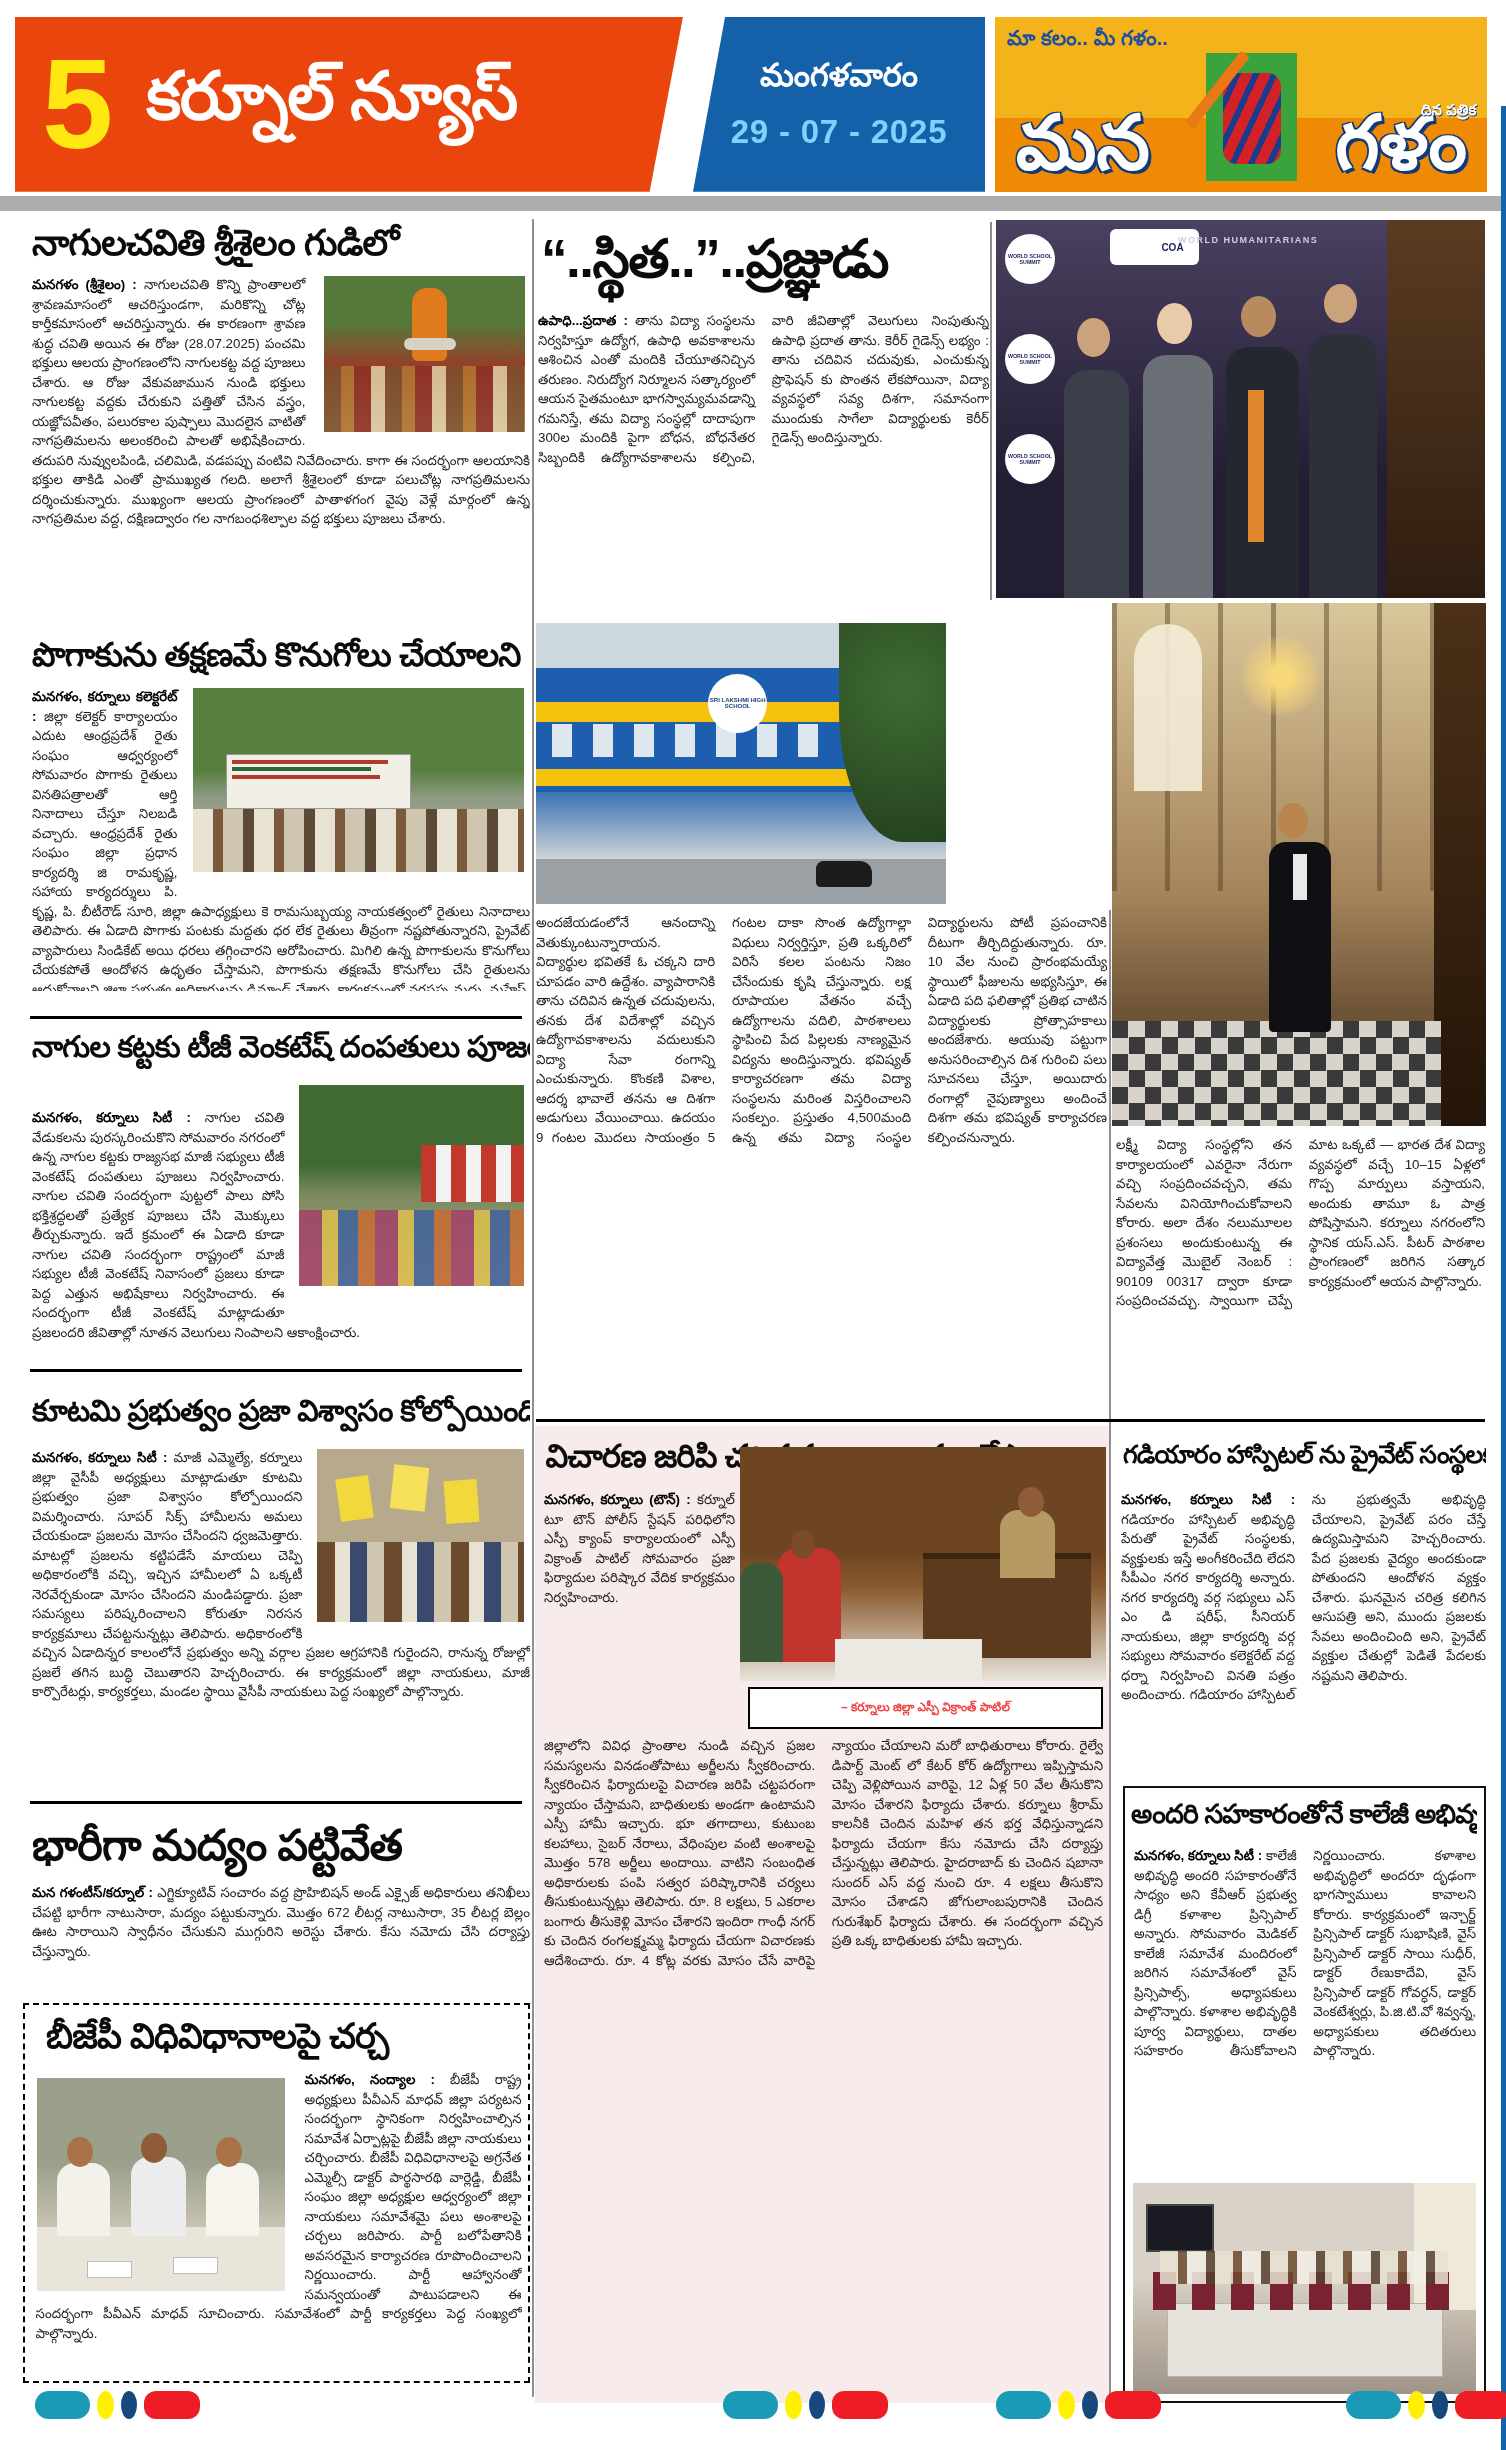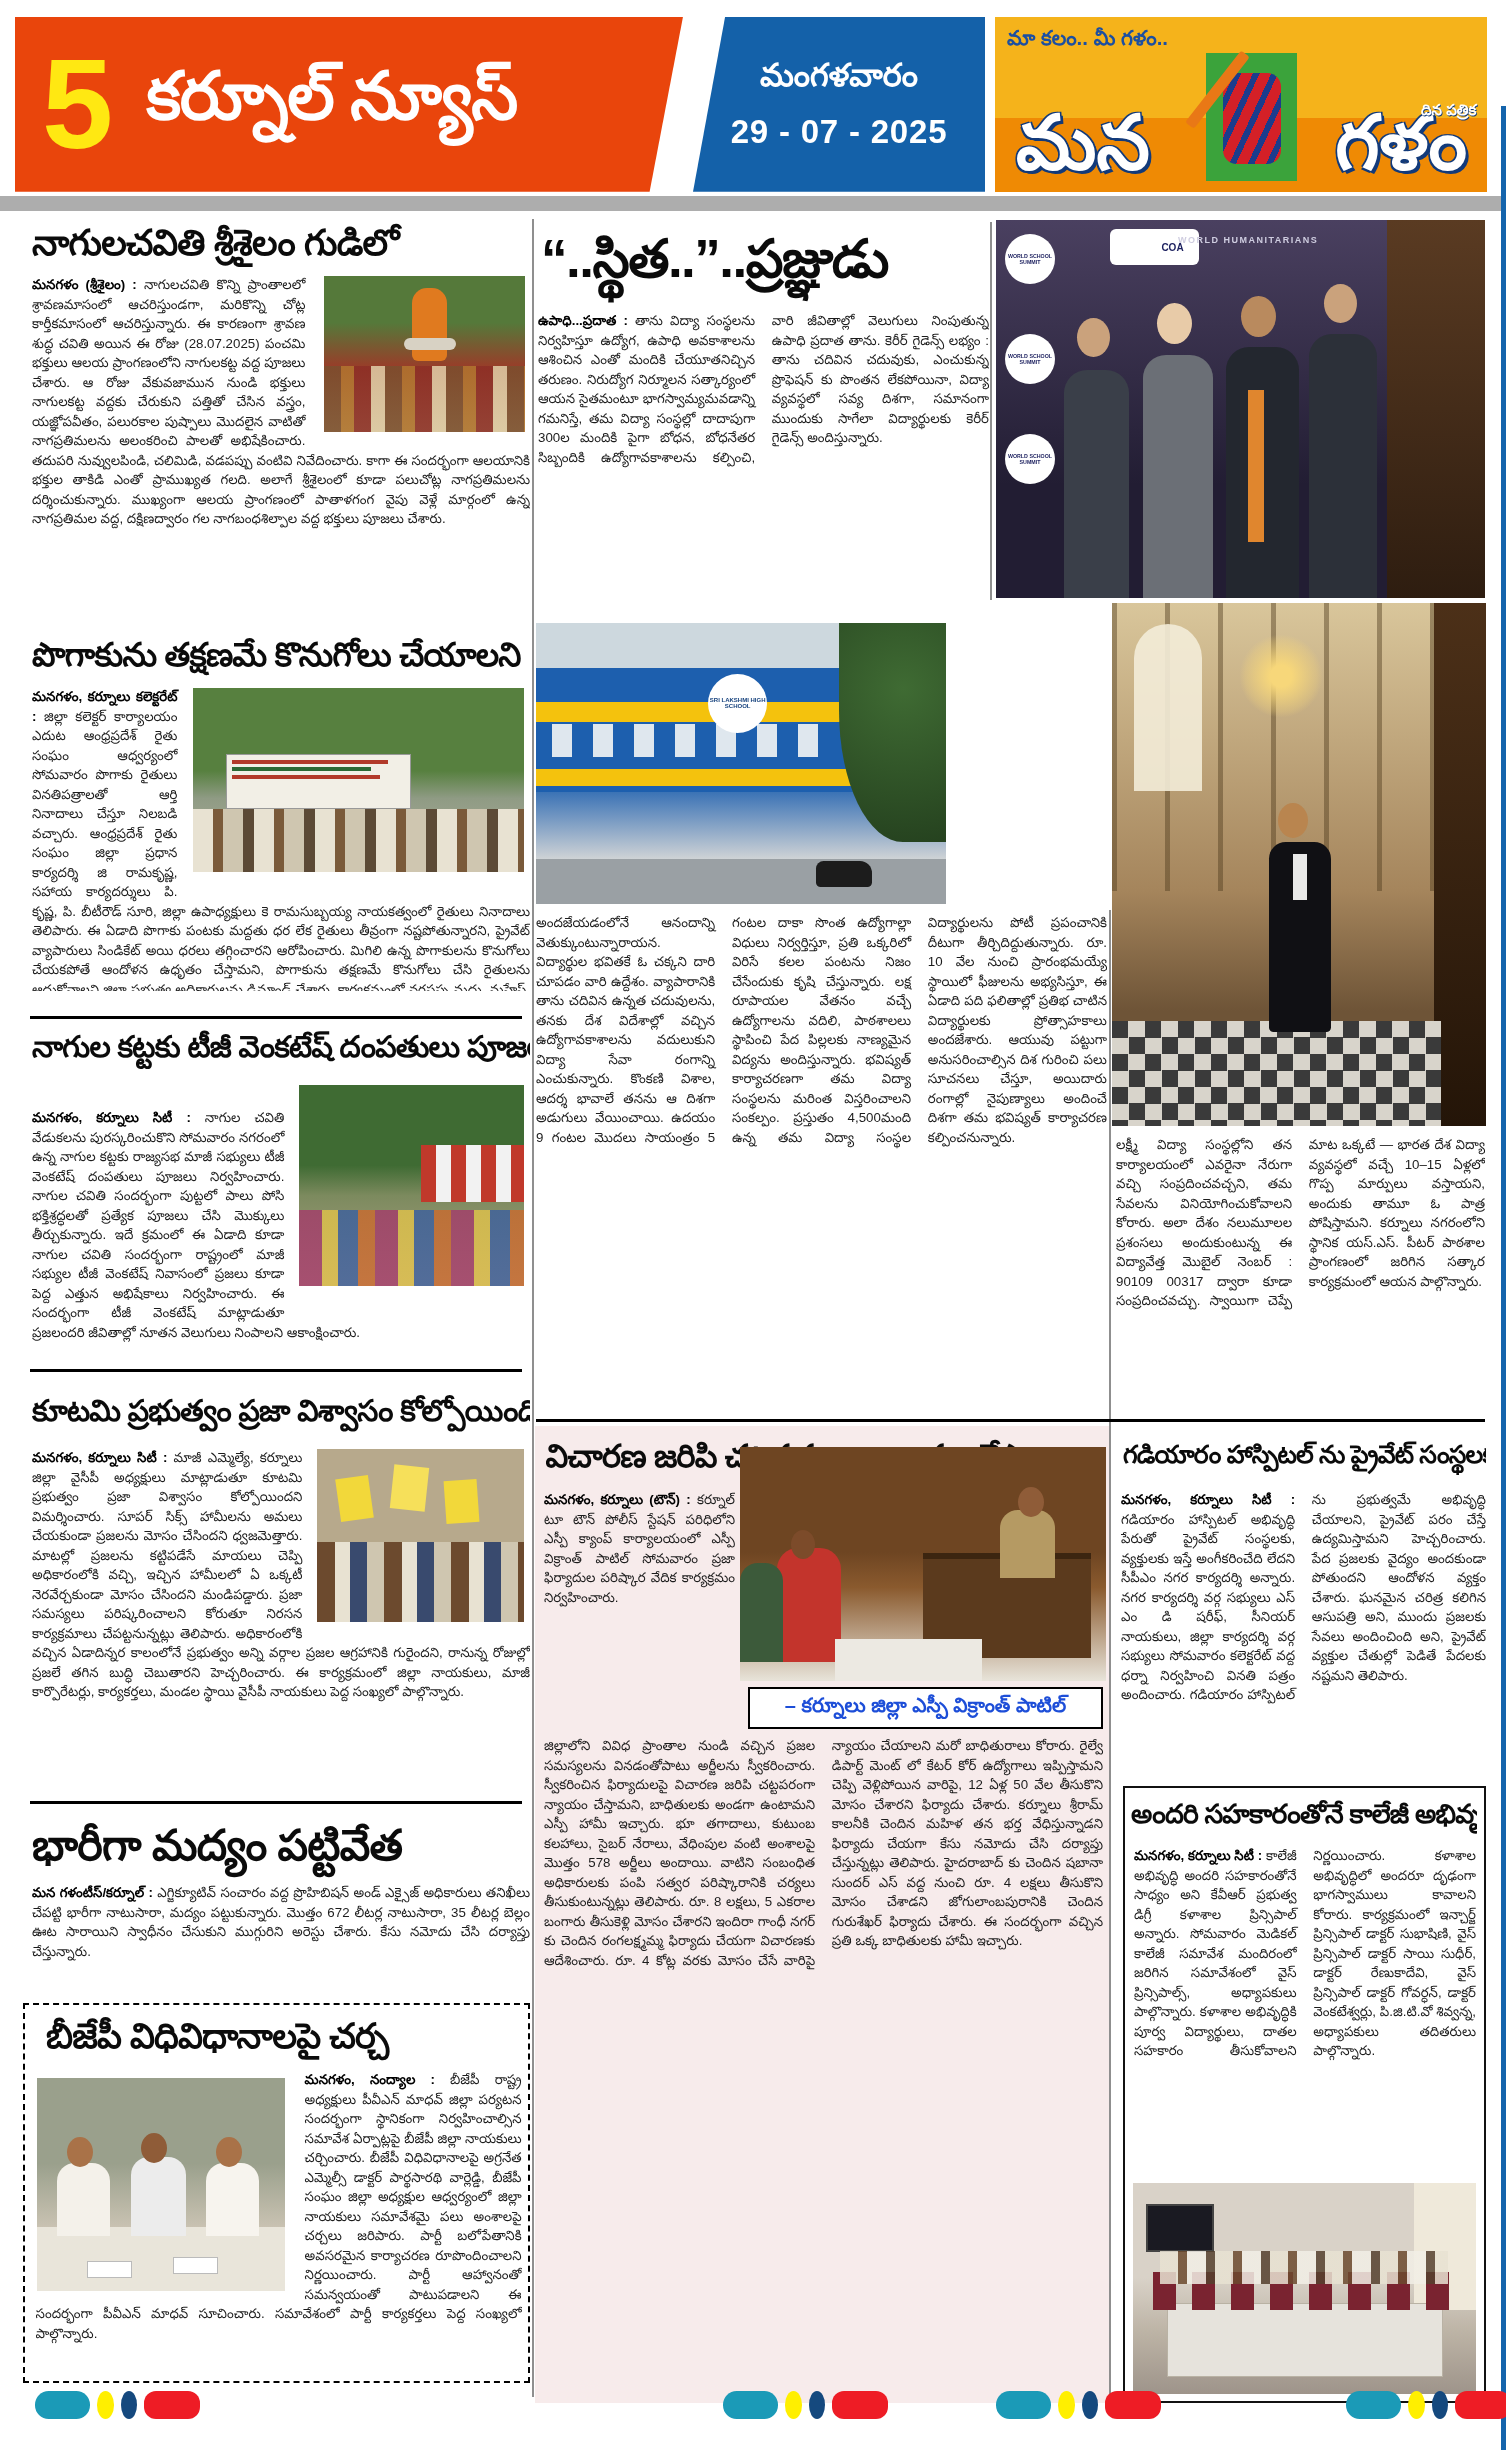--- a/index.html
+++ b/index.html
@@ -15,21 +15,21 @@
   .vline{background:#8f8f8f;}
   .photo{position:absolute;overflow:hidden;}
   .sp-r1{float:right;width:214px;height:166px;margin:0 0 4.6px 10.6px;}
   .sp-r2{float:right;width:342px;height:191px;margin:0 0 4.6px 10.6px;}
   .sp-r3{float:right;width:235px;height:210px;margin:0 0 4.6px 10.6px;}
   .sp-r4{float:right;width:217px;height:182px;margin:0 0 4.6px 10.6px;}
   .sp-l1{float:left;width:257px;height:222px;margin:0 12px 4.6px 0;}
   .badge{position:absolute;background:#fff;border-radius:50%;display:flex;align-items:center;
          justify-content:center;text-align:center;color:#1b1f5e;font-weight:700;}
   .capbox{background:#fff;border:2.3px solid #000;display:flex;align-items:center;justify-content:center;
-          font-weight:700;font-size:20px;color:#1d4ed8;}
+          font-weight:700;font-size:12px;color:#ef4444;}
   .pillgrp{position:absolute;display:flex;align-items:center;gap:6.8px;}
   .pill-a{width:55px;height:28px;border-radius:13.7px;background:#1b9ab7;}
   .pill-b{width:17.5px;height:28px;border-radius:50%;background:#ffef00;}
   .pill-c{width:16px;height:28px;border-radius:50%;background:#15497e;}
   .pill-d{width:56px;height:28px;border-radius:12px;background:#ee1c25;}
   .logo-word{font-weight:800;color:#fff;font-size:76px;line-height:1;
              text-shadow:3px 3px 0 #123a7a,-1.5px -1.5px 0 #123a7a,1.5px -1.5px 0 #123a7a,-1.5px 1.5px 0 #123a7a;}
 </style>
 </head>
 <body>
@@ -39,21 +39,21 @@
   <div class="abs" style="left:15px;top:16.7px;width:668px;height:175px;background:#E9450C;
               clip-path:polygon(0 0,100% 0,95% 100%,0 100%);display:flex;align-items:center;gap:33px;padding-left:27px;box-sizing:border-box;">
     <div style="color:#FFE812;font-size:128px;font-weight:800;line-height:1;">5</div>
     <div style="color:#fff;font-size:67px;font-weight:800;white-space:nowrap;letter-spacing:-1.5px;">కర్నూల్ న్యూస్</div>
   </div>
 
   <div class="abs" style="left:693px;top:16.7px;width:292px;height:175px;background:#1461A9;
               clip-path:polygon(11% 0,100% 0,100% 100%,0 100%);display:flex;flex-direction:column;
               align-items:center;justify-content:center;gap:12px;">
     <div style="color:#fff;font-size:32px;font-weight:700;">మంగళవారం</div>
-    <div style="color:#ffffff;font-size:33px;font-weight:700;letter-spacing:0.8px;">29 - 07 - 2025</div>
+    <div style="color:#7dd3fc;font-size:33px;font-weight:700;letter-spacing:0.8px;">29 - 07 - 2025</div>
   </div>
 
   <div class="abs" style="left:995px;top:16.7px;width:492px;height:175px;background:linear-gradient(#F5B31B 58%,#EF8A04 58%);">
     <div style="position:absolute;left:12px;top:9px;color:#1C4FA1;font-size:20.5px;font-weight:800;">మా కలం.. మీ గళం..</div>
     <div class="logo-word" style="position:absolute;left:21px;bottom:10.6px;">మన</div>
     <div style="position:absolute;left:211px;top:36px;width:91px;height:128px;background:#3BA33B;">
       <div style="position:absolute;left:16.7px;top:20px;width:58px;height:91px;border-radius:13.7px;
                   background:repeating-linear-gradient(115deg,#D42027 0 10.6px,#1B3C8C 10.6px 16.7px);"></div>
       <div style="position:absolute;left:6px;top:-9px;width:10.6px;height:91px;background:#E97816;
                   transform:rotate(38deg);border-radius:3px;"></div>

